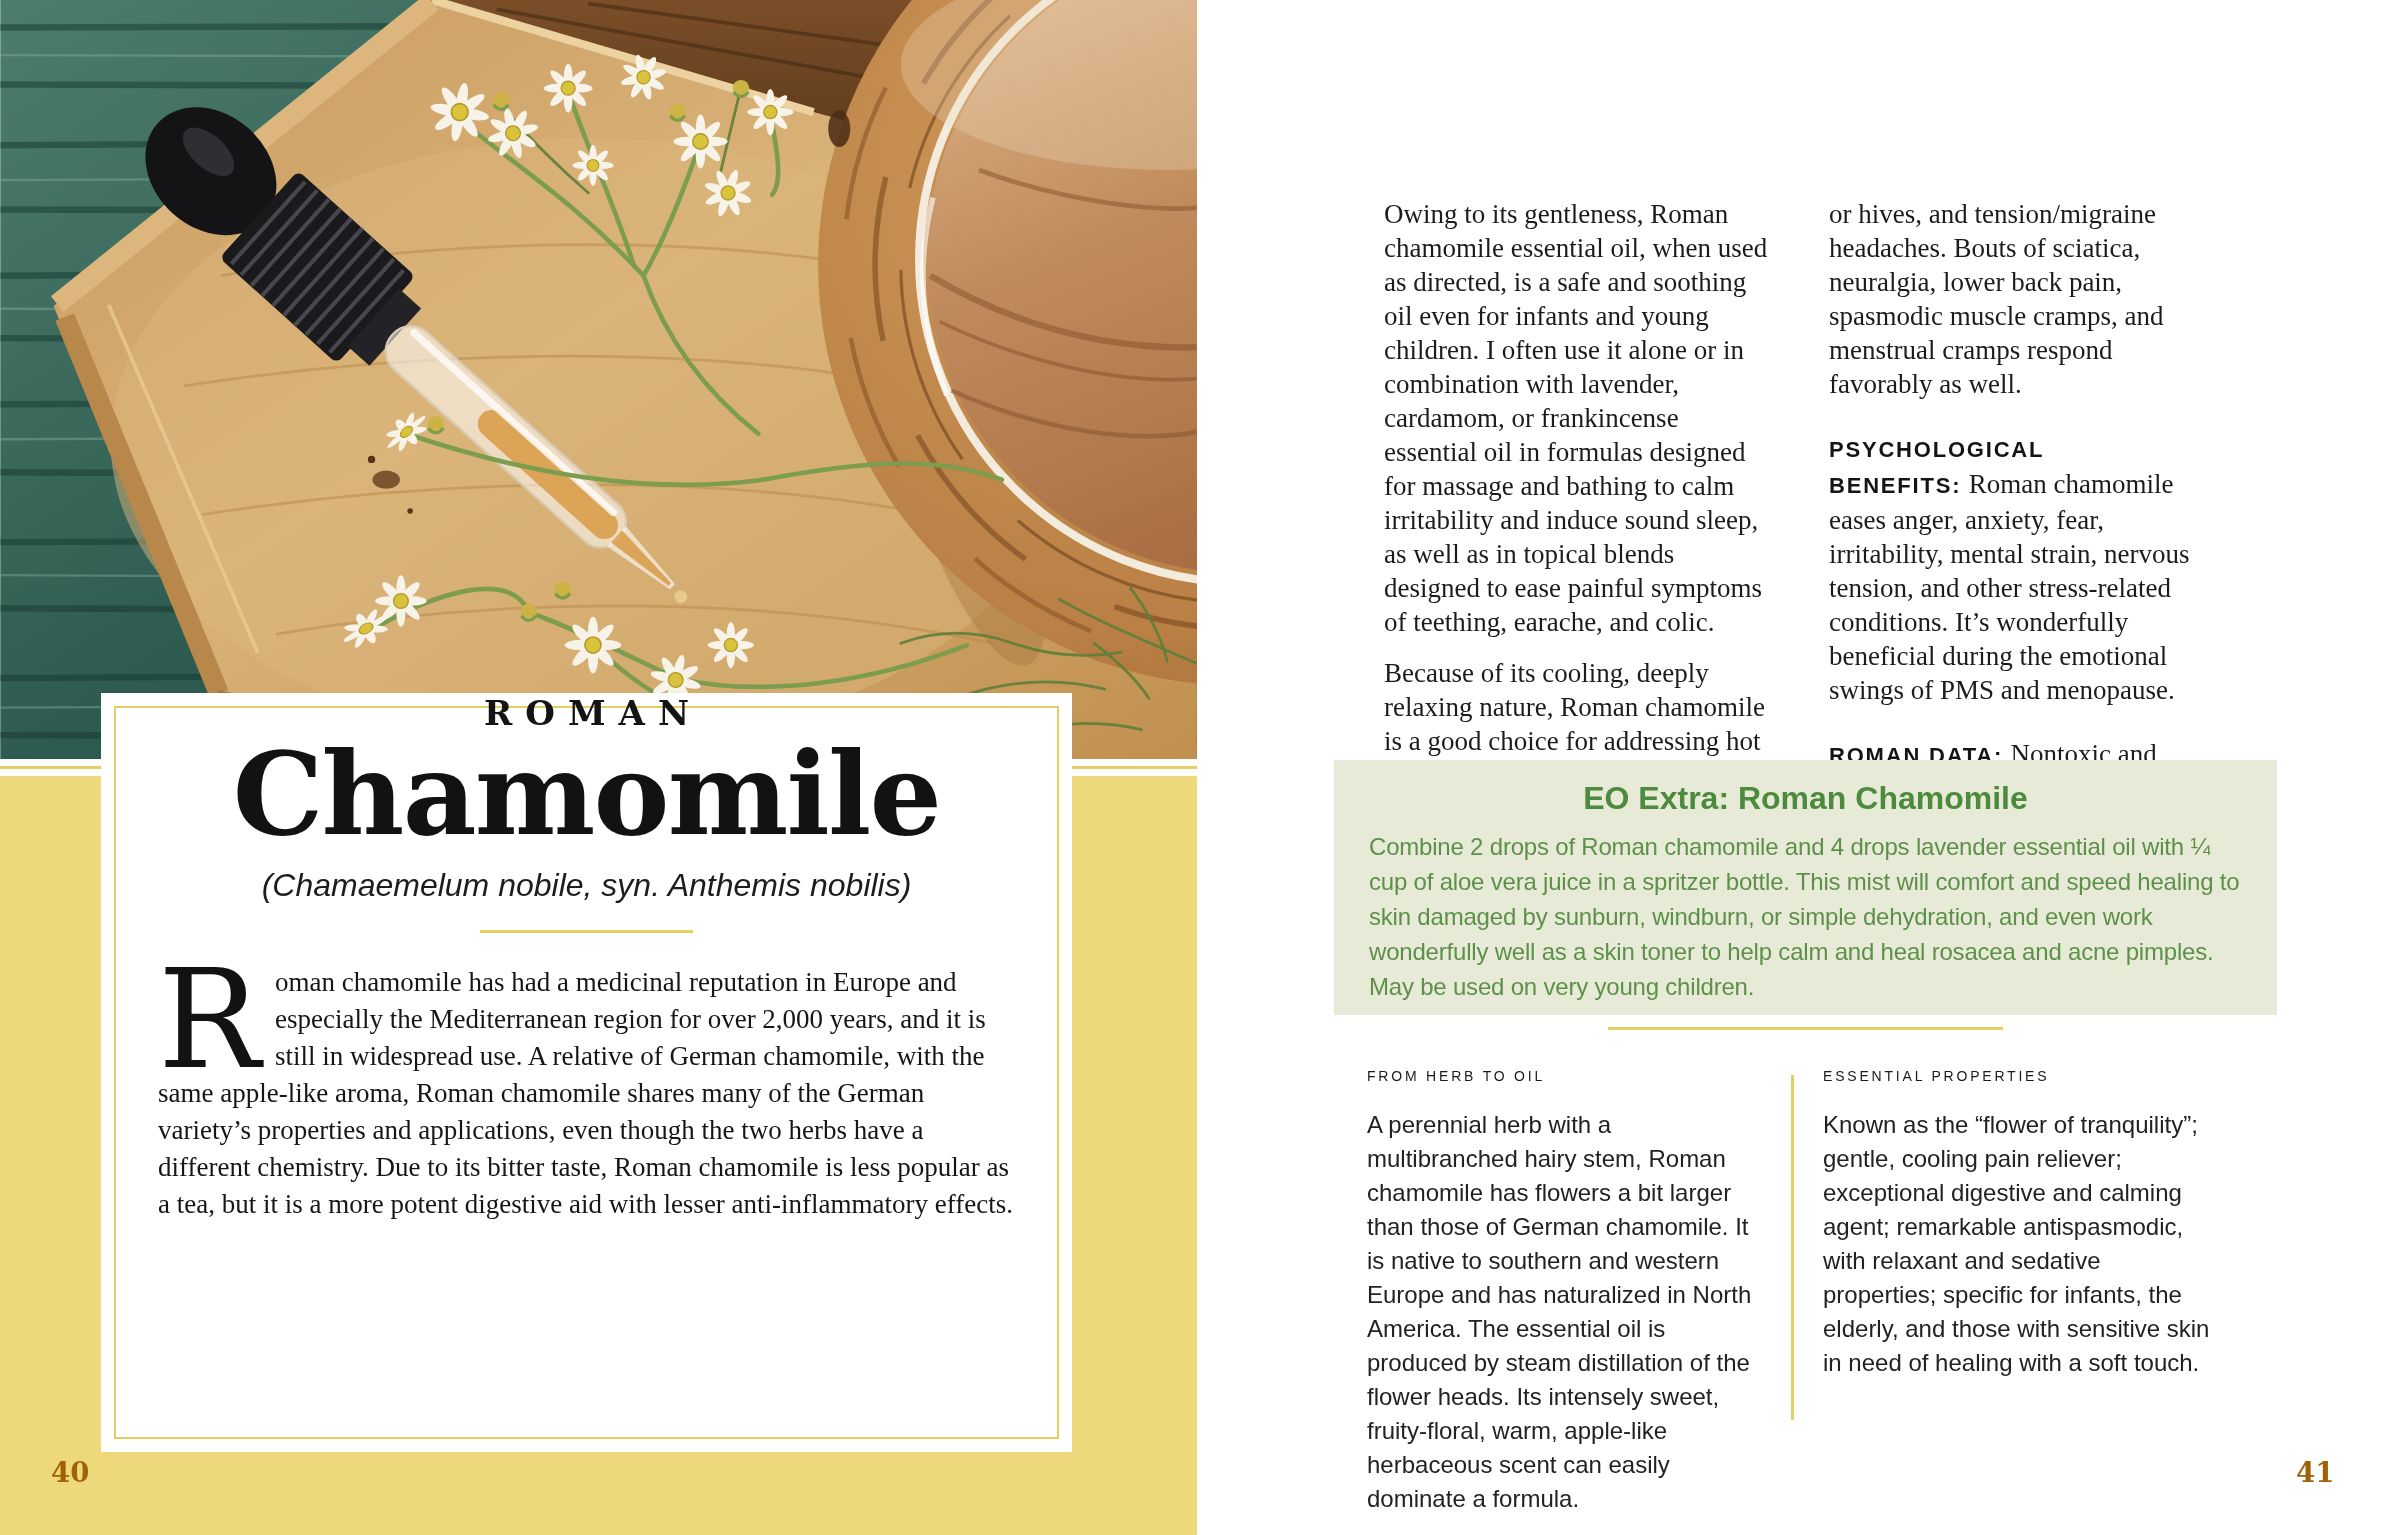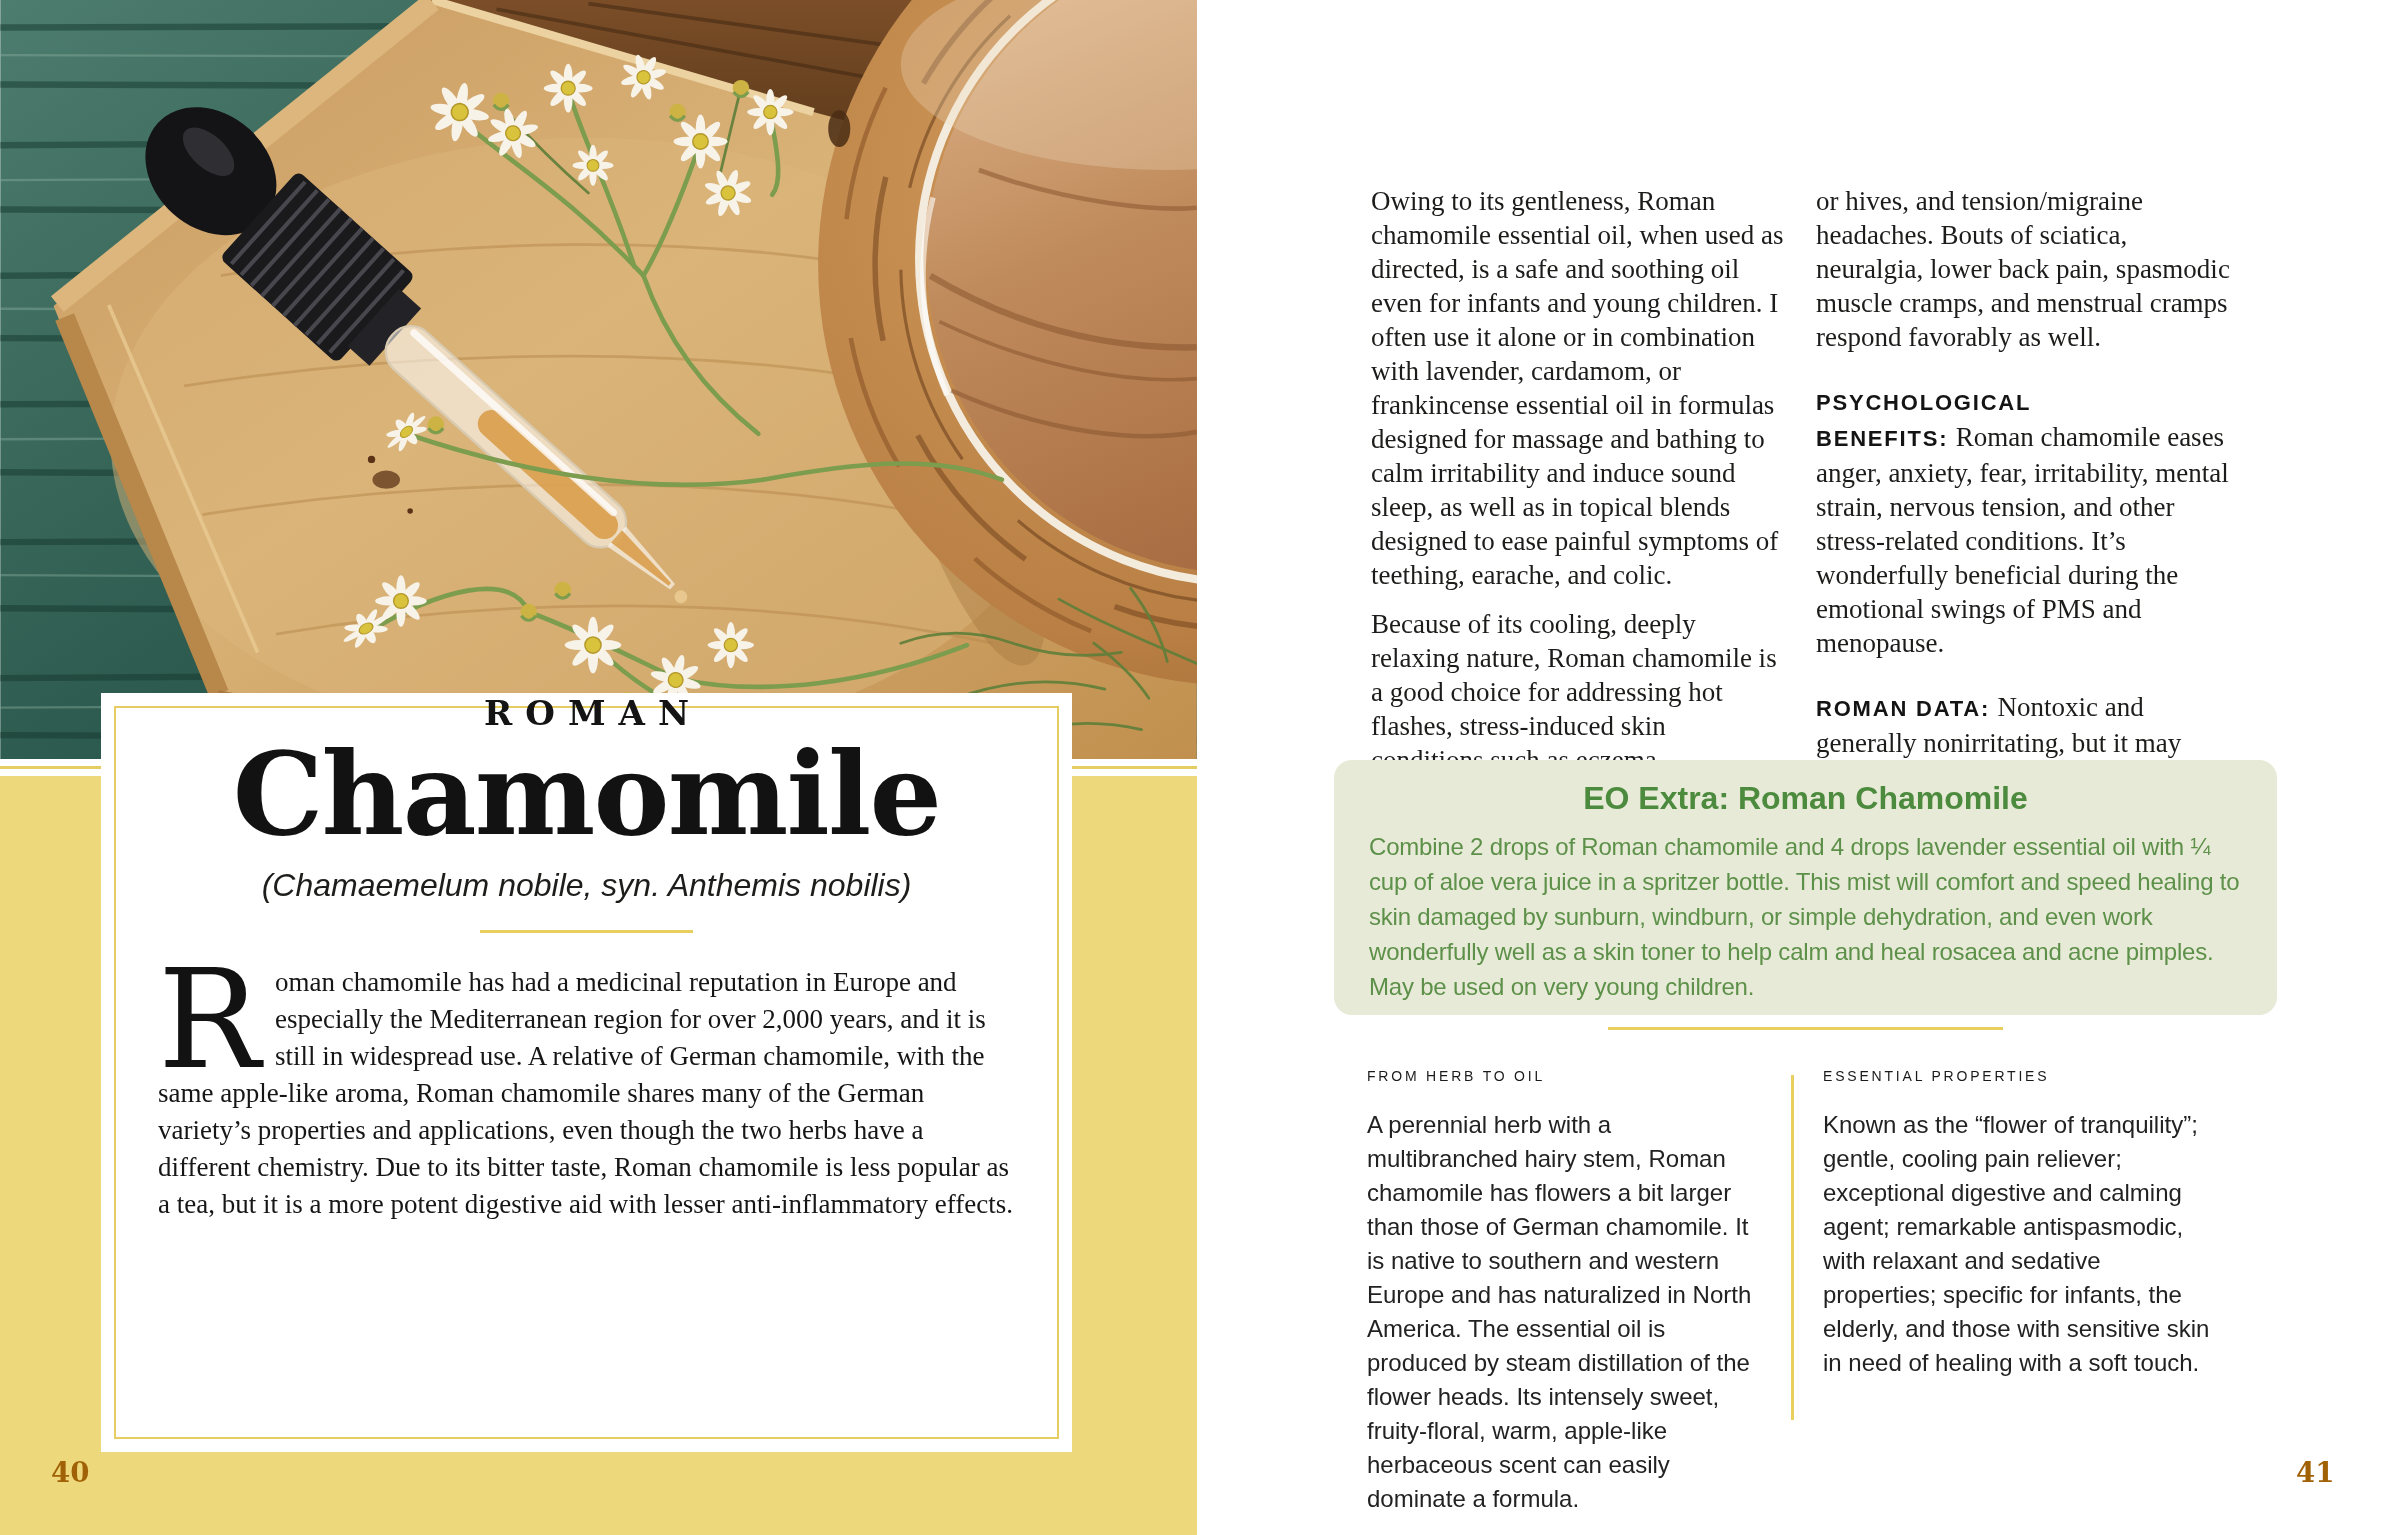--- a/index.html
+++ b/index.html
@@ -22,28 +22,28 @@
           font-style:italic;font-size:32px;color:#1d1d1b;}
   .card-divider{width:213px;height:2.8px;background:#e8cf5f;margin:26px auto 0;}
   .intro{margin:31px 57px 0;font-size:27px;line-height:37px;color:#161616;}
   .dropcap{float:left;font-family:"DejaVu Serif",serif;font-size:136px;line-height:97px;
           padding:7.4px 14.7px 0 0;color:#121212;}
   .pageno{position:absolute;font-family:"DejaVu Serif",serif;font-weight:700;font-size:27.6px;color:#a16207;}
   .pageno.pl{left:51px;top:1456px;}
   .pageno.pr{left:2296px;top:1456px;}
   
   .rcol{position:absolute;font-size:27px;line-height:34px;color:#1c1c1b;}
-  .rcol p{margin:4px;}
+  .rcol p{margin:17px;}
   .rcol p + p{margin-top:14.7px;}
   .col1{left:1367px;top:180px;width:421px;}
   .col2{left:1812px;top:180px;width:425px;}
   .col2 p.runin{margin-top:30px;}
   .runin-label{font-family:"Liberation Sans",sans-serif;font-weight:700;font-size:22px;
           letter-spacing:1.8px;margin-right:7.4px;color:#141414;}
-  .eo-box{position:absolute;left:1334px;top:760px;width:943px;height:255px;background:#e7ead7;border-radius:18px;}
+  .eo-box{position:absolute;left:1334px;top:760px;width:943px;height:255px;background:#e7ead7;}
   .eo-title{margin-top:20px;text-align:center;font-family:"Liberation Sans",sans-serif;
           font-weight:700;font-size:32px;color:#4c8a3d;}
   .eo-body{margin:12px 35px 0;font-family:"Liberation Sans",sans-serif;font-size:24px;
           line-height:35px;color:#5d9049;letter-spacing:-0.2px;}
   .hdiv{position:absolute;left:1608px;top:1027px;width:395px;height:2.8px;background:#e8cf5f;}
   .vdiv{position:absolute;left:1791px;top:1075px;width:2.8px;height:345px;background:#e8cf5f;}
   .bcol{position:absolute;font-family:"Liberation Sans",sans-serif;}
   .bcol-a{left:1367px;top:1068px;width:399px;}
   .bcol-b{left:1823px;top:1068px;width:393px;}
   .bhead{text-align:left;font-weight:400;font-size:14px;letter-spacing:2.8px;color:#1b1b1b;}

